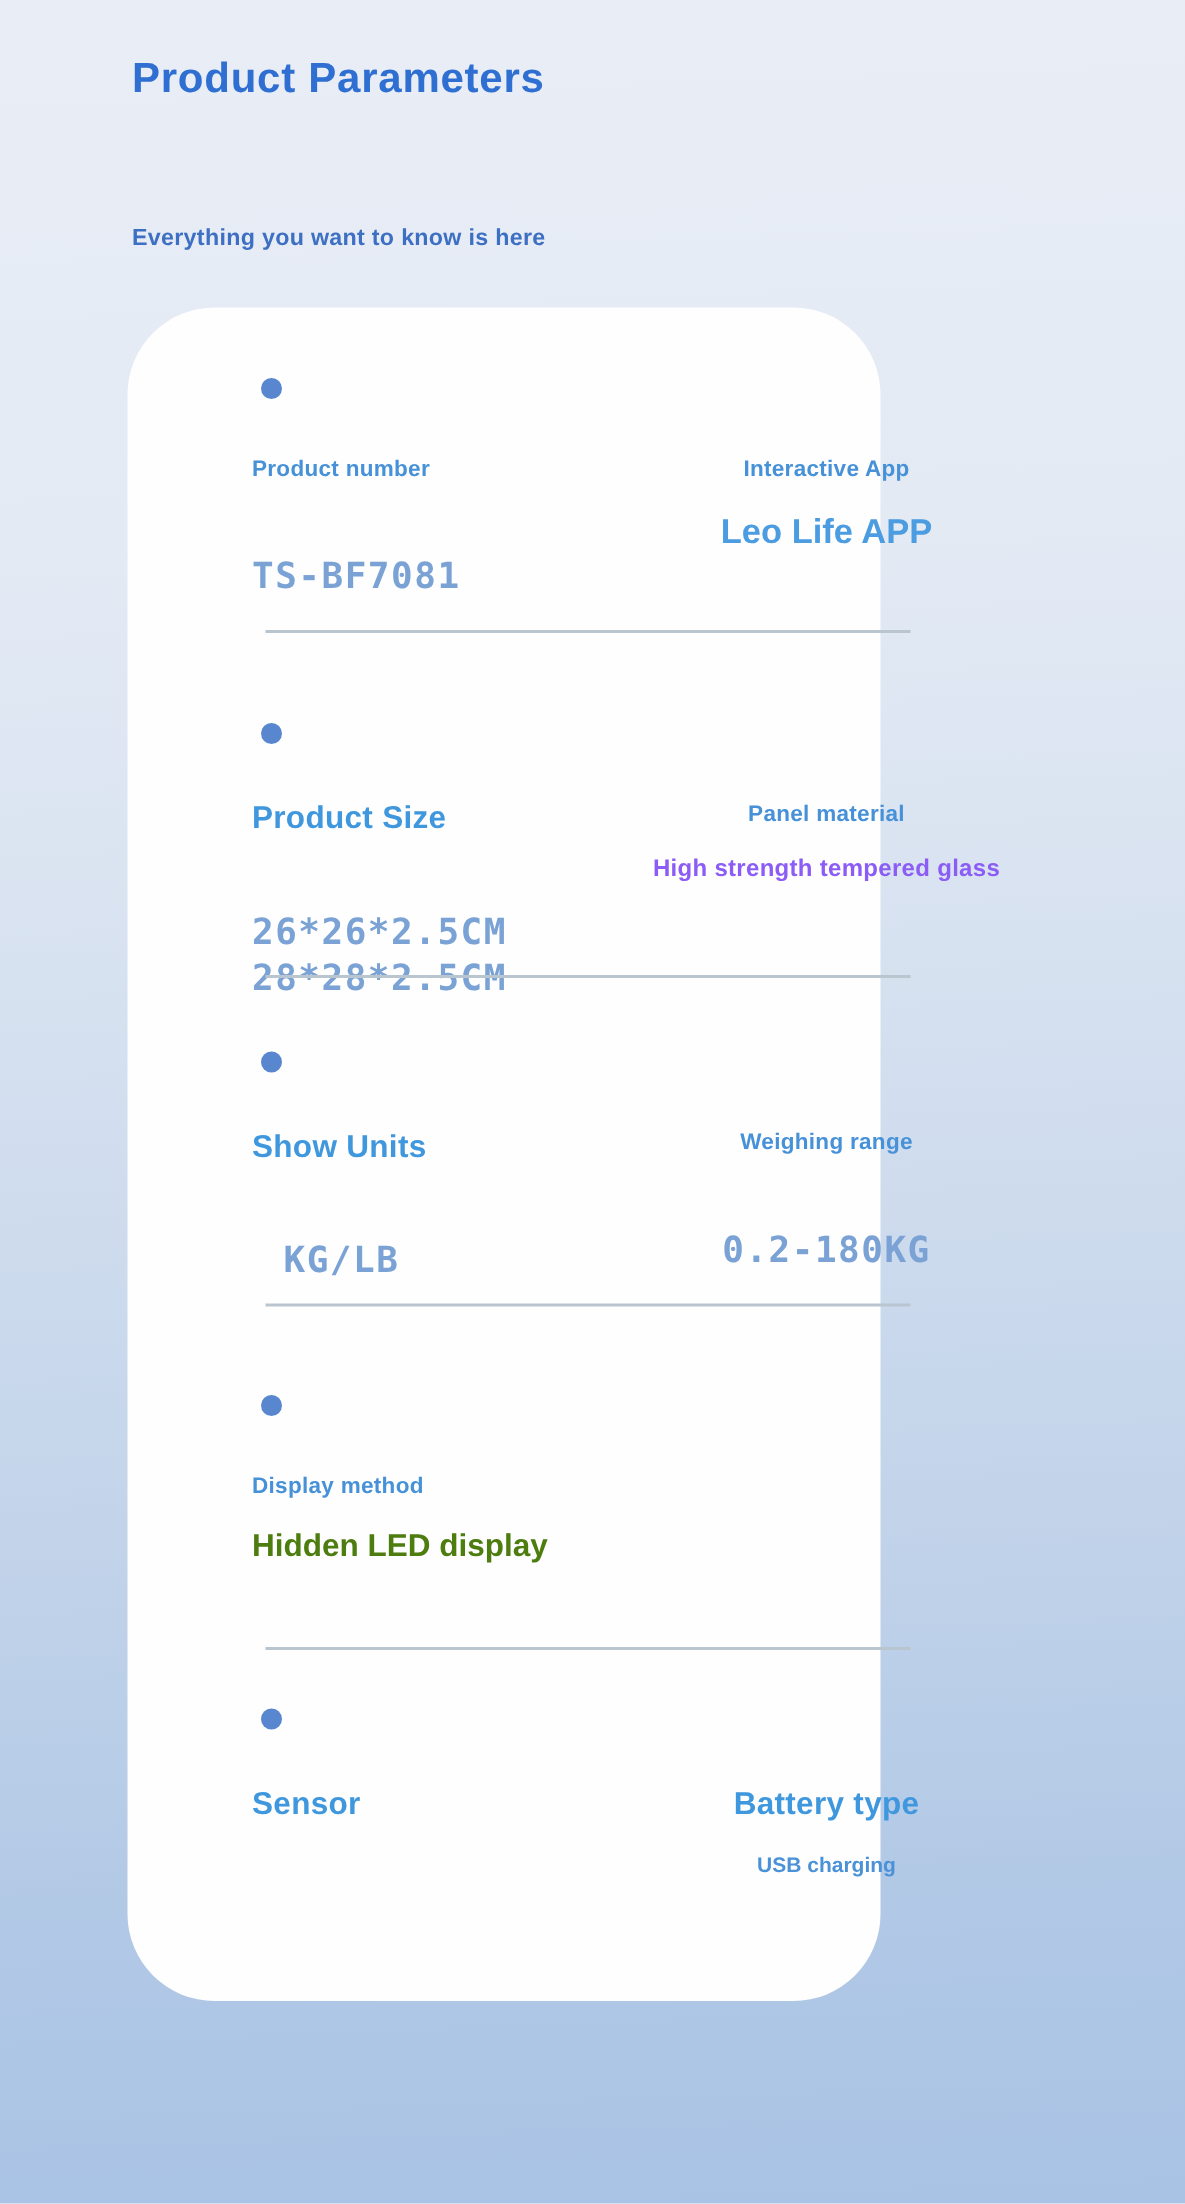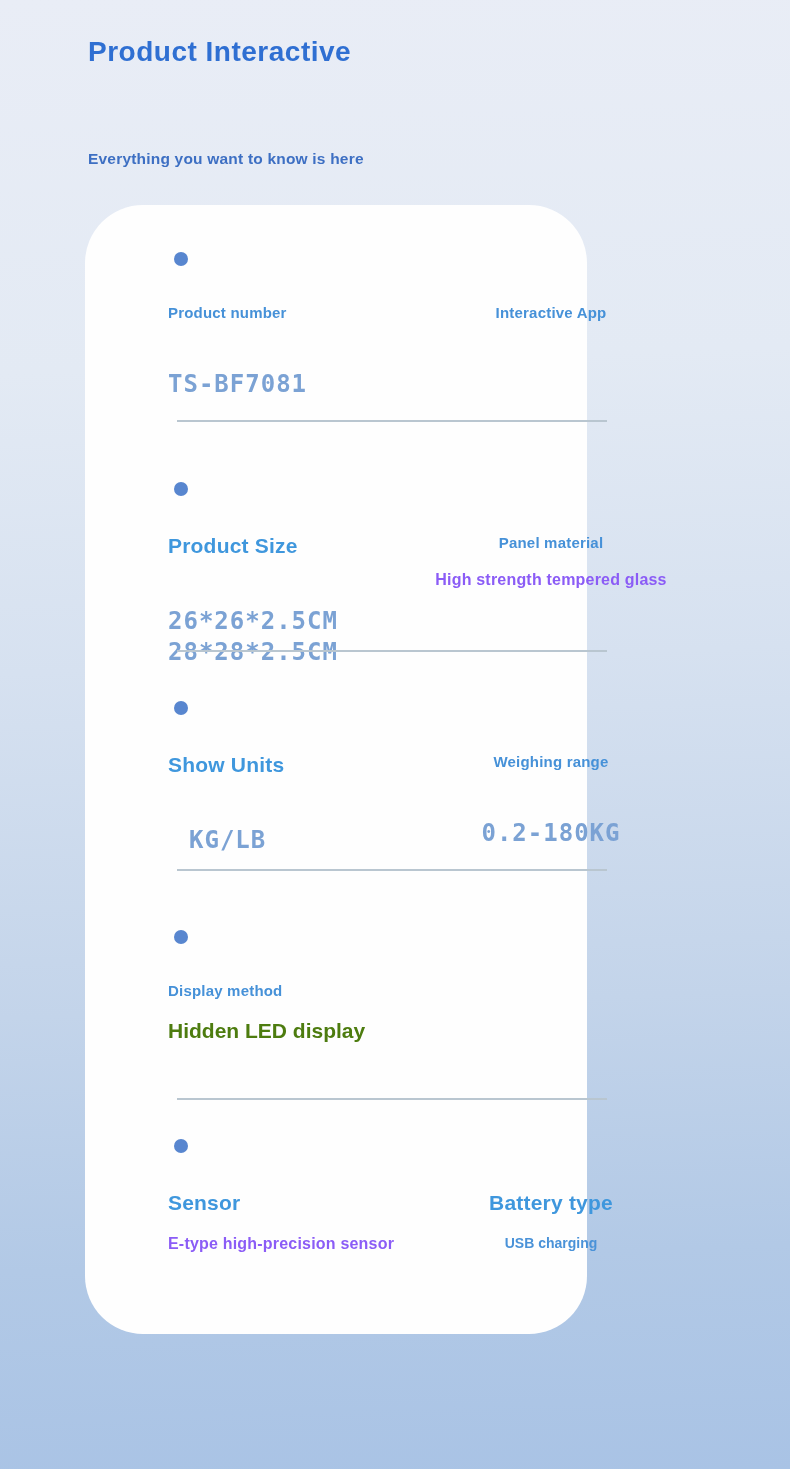--- a/index.html
+++ b/index.html
@@ -66,34 +66,37 @@
   .section:nth-of-type(3) .cell.left .value { padding-left: 21px; }
   .divider {
     position: absolute; top: 168px; left: 92px;
     width: 430px; height: 2px; background: #b9c6d0;
   }
 </style>
 </head>
 <body>
 
 <div>
-  <h1 class="page-title">Product Interactive</h1>
+  <h1 class="page-title">Product Parameters</h1>
   <div class="page-subtitle">Everything you want to know is here</div>
   <div class="card" id="card">
       <section class="section">
     <span class="dot"></span>
     <div class="cols">
       <div class="cell left">
         <div class="label sm">Product number</div>
         <div class="value num">
               <div>TS-BF7081</div>
             </div>
       </div>
       <div class="cell right">
         <div class="label sm">Interactive App</div>
+        <div class="value app">
+              <div>Leo Life APP</div>
+            </div>
       </div>
     </div>
     <div class="divider"></div>
   </section>
       <section class="section">
     <span class="dot"></span>
     <div class="cols">
       <div class="cell left">
         <div class="label lg">Product Size</div>
         <div class="value num">
@@ -138,23 +141,20 @@
             </div>
       </div>
     </div>
     <div class="divider"></div>
   </section>
       <section class="section">
     <span class="dot"></span>
     <div class="cols">
       <div class="cell left">
         <div class="label lg">Sensor</div>
-        <div class="value md">
-              <div>E-type high-precision sensor</div>
-            </div>
       </div>
       <div class="cell right">
         <div class="label lg">Battery type</div>
         <div class="value sm">
               <div>USB charging</div>
             </div>
       </div>
     </div>
 
   </section>

